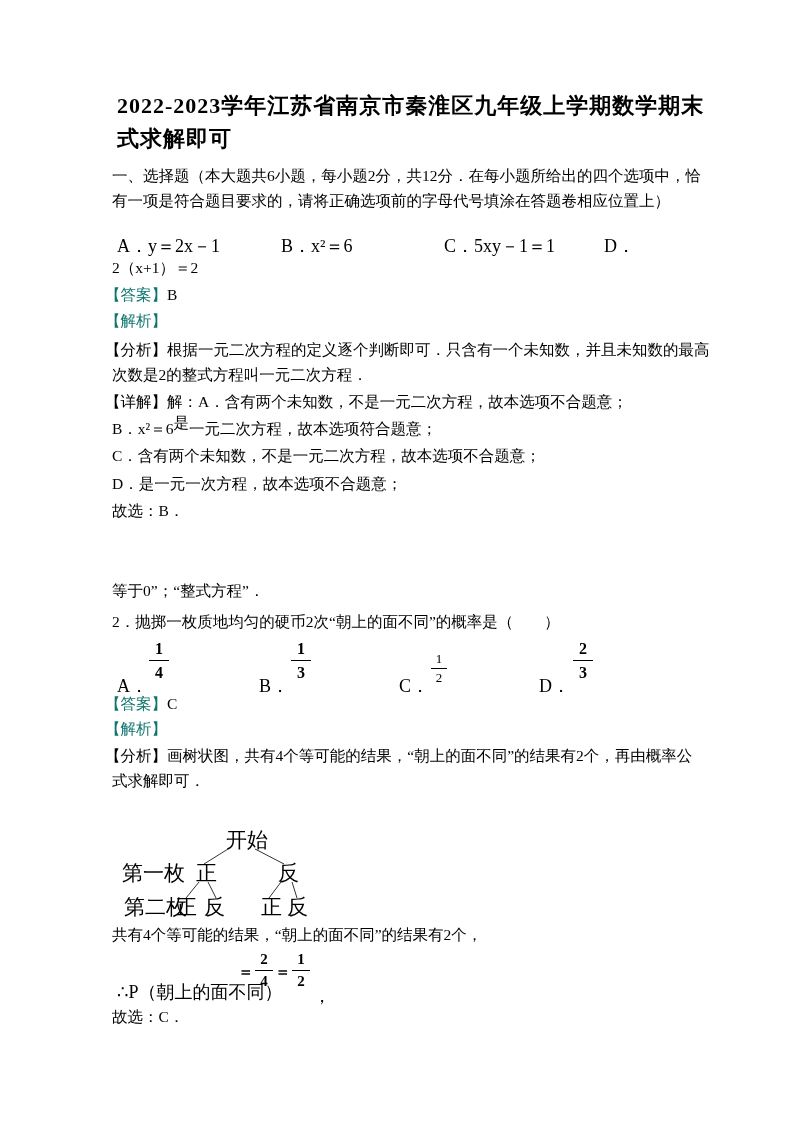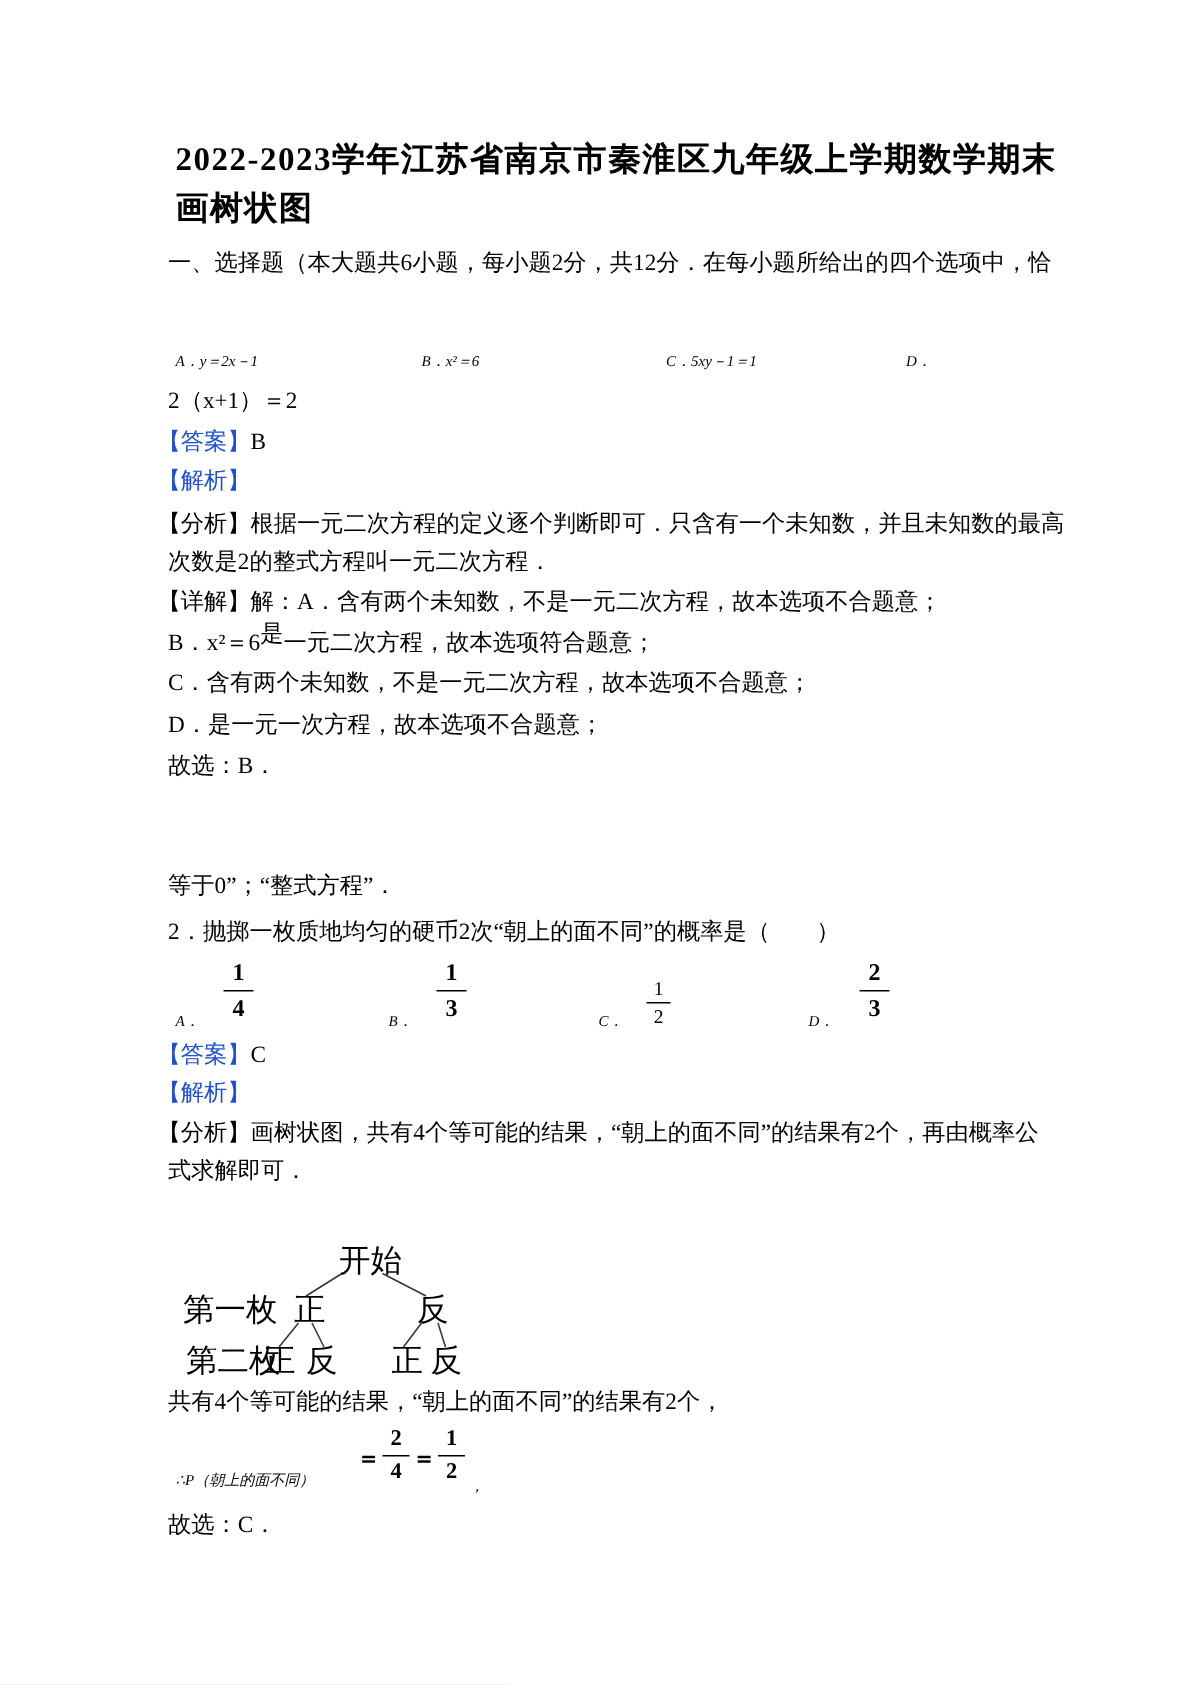--- a/index.html
+++ b/index.html
@@ -4,42 +4,43 @@
 <style>
   html,body {margin:0; padding:0; background:#e8e8e8;}
   .page {
     position:relative; width:794px; height:1123px; margin:0 auto;
     background:#ffffff; overflow:hidden;
     font-family:"Liberation Serif","DejaVu Serif",serif; color:#000;
   }
   .ln {position:absolute; left:112px; white-space:pre; font-size:15.5px; line-height:19px; color:#000;text-align:right;}
   .ln-bracket {left:105px;}
   .title {left:117px; font-size:22px; font-weight:bold; letter-spacing:1px;}
-  .blue {color:#1d4ed8;}
-  .optspan {position:absolute; white-space:pre; font-size:10px;font-style:italic;}
+  .blue {color:#0f766e;}
+  .optspan {position:absolute; white-space:pre; font-size:18px;}
   .frac {position:absolute; text-align:center; font-weight:bold;}
   .frac .num {display:block; border-bottom:1.6px solid #000; padding:0 2px 1px 2px;}
   .frac .den {display:block; padding-top:1px;}
   .frac-lg {font-size:16px; line-height:21px; min-width:20px;}
   .frac-sm {font-size:13px; line-height:16px; min-width:16px; font-weight:normal;}
   .frac-md {font-size:15px; line-height:19px; min-width:18px;}
   .tnode {position:absolute; white-space:pre; font-size:21px; line-height:17px;}
   .raised {position:relative; top:-6px;}
   .eqsign {position:absolute; font-size:15.5px; font-weight:bold;}
   svg.treelines {position:absolute; left:100px; top:828px;}
 </style>
 </head>
 <body>
 
 <div class="page">
 
   <div class="ln title" style="top:96px">2022-2023学年江苏省南京市秦淮区九年级上学期数学期末</div>
-  <div class="ln title" style="top:129px">画树状图</div>
+  <div class="ln title" style="top:129px">式求解即可</div>
 
   <div class="ln" style="top:166px">一、选择题（本大题共6小题，每小题2分，共12分．在每小题所给出的四个选项中，恰</div>
+  <div class="ln" style="top:191px">有一项是符合题目要求的，请将正确选项前的字母代号填涂在答题卷相应位置上）</div>
 
 
   <div>
     <span class="optspan" style="left:117px; top:234px">A．y＝2x－1</span>
     <span class="optspan" style="left:281px; top:234px">B．x²＝6</span>
     <span class="optspan" style="left:444px; top:234px">C．5xy－1＝1</span>
     <span class="optspan" style="left:604px; top:234px">D．</span>
   </div>
   <div class="ln" style="top:258px">2（x+1）＝2</div>
 

